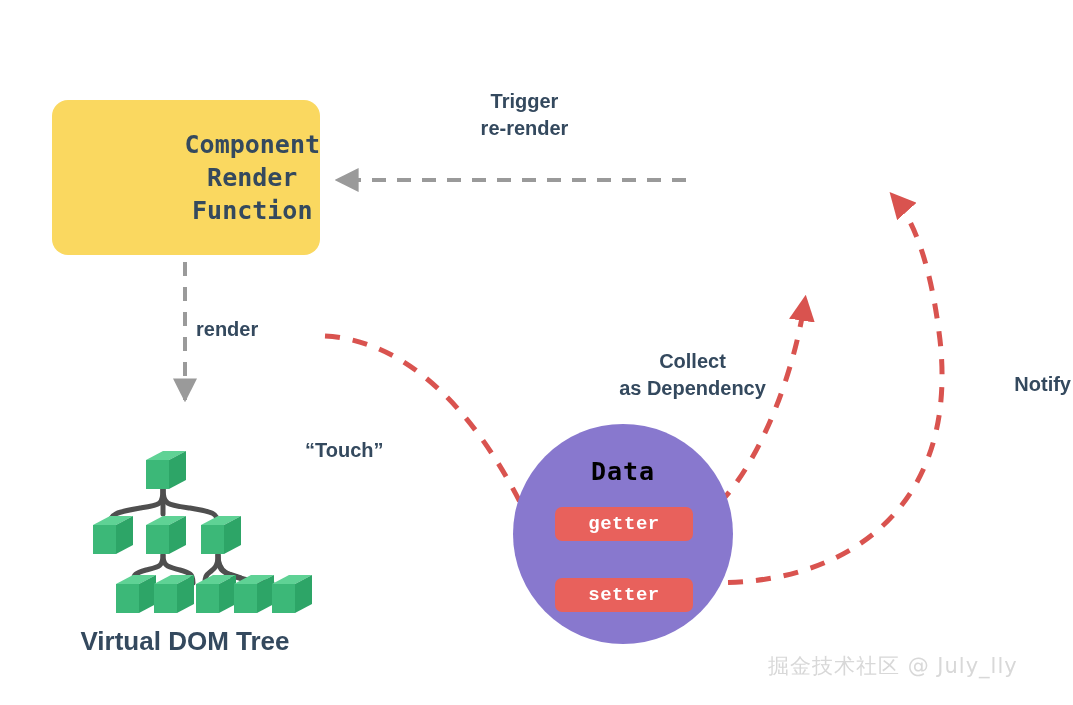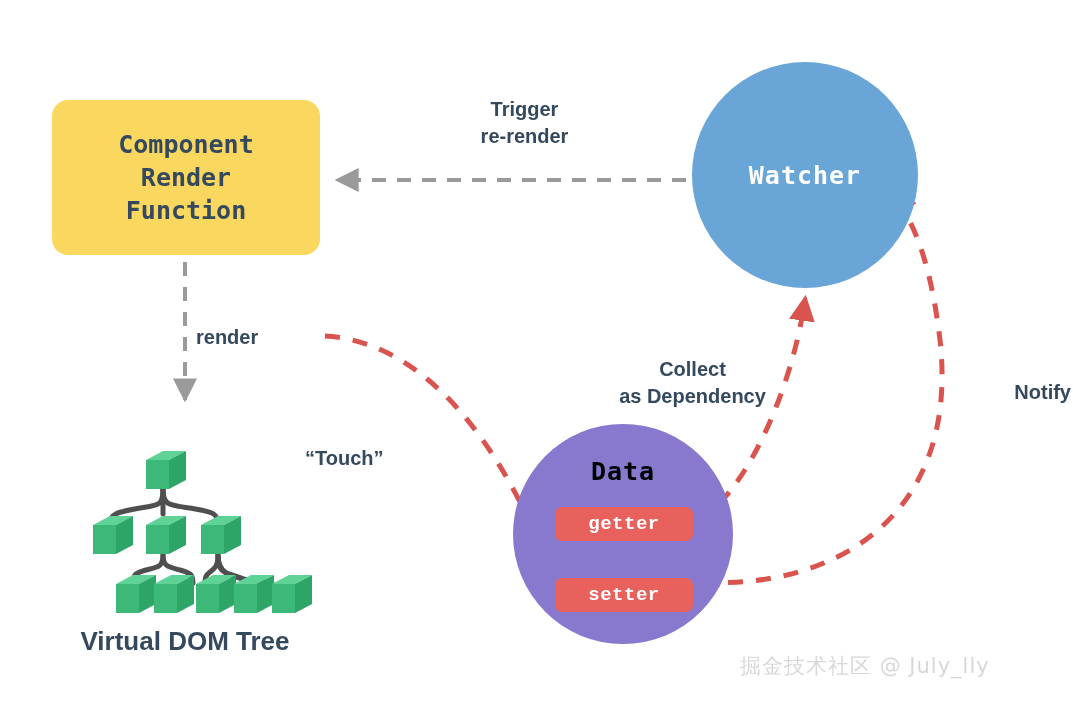--- a/index.html
+++ b/index.html
@@ -29,21 +29,21 @@
   .render-box {
     position: absolute;
     left: 52px;
     top: 100px;
     width: 268px;
     height: 155px;
     background: #fad860;
     border-radius: 16px;
     display: flex;
     align-items: center;
-    justify-content: center;
+    justify-content: flex-end;
   }
   .render-box-label {
     font-family: "DejaVu Sans Mono", "Liberation Mono", monospace;
     font-weight: bold;
     font-size: 25px;
     line-height: 1.32;
     color: #34495e;
     text-align: center;
     white-space: pre-line;
   }
@@ -113,21 +113,20 @@
   
   .edge-label {
     position: absolute;
     color: #34495e;
     font-family: "Liberation Sans", sans-serif;
     font-weight: bold;
     font-size: 20px;
     line-height: 1.35;
     text-align: center;
     white-space: pre-line;
-    margin-top: 8px;
   }
   .label-trigger { left: 432px; top: 88px; width: 185px; }
   .label-render  { left: 196px; top: 316px; width: 130px; text-align: left; }
   .label-touch   { left: 305px; top: 437px; width: 145px; text-align: left; }
   .label-collect { left: 600px; top: 348px; width: 185px; }
   .label-notify  { left: 971px; top: 371px; width: 100px; text-align: right; }
 
   
   .tree-caption {
     position: absolute;
@@ -137,21 +136,21 @@
     text-align: center;
     font-family: "Liberation Sans", sans-serif;
     font-weight: bold;
     font-size: 26px;
     color: #34495e;
   }
 
   
   .watermark {
     position: absolute;
-    left: 740px;
+    left: 768px;
     top: 652px;
     font-family: "DejaVu Sans", sans-serif;
     font-size: 21px;
     color: #d8d8d8;
     letter-spacing: 1px;
     white-space: nowrap;
   }
 </style>
 </head>
 <body>
@@ -255,23 +254,20 @@
       </g>
     </g>
   </svg>
 
   <div class="render-box">
     <div class="render-box-label">Component
 Render
 Function</div>
   </div>
 
-  <div class="watcher-circle">
-    <div class="watcher-label">Watcher</div>
-  </div>
 
   <div class="data-circle">
     <div class="data-label">Data</div>
     <div class="accessor-box accessor-getter">getter</div>
     <div class="accessor-box accessor-setter">setter</div>
   </div>
 
   <div class="edge-label label-trigger">Trigger
 re-render</div>
   <div class="edge-label label-render">render</div>

